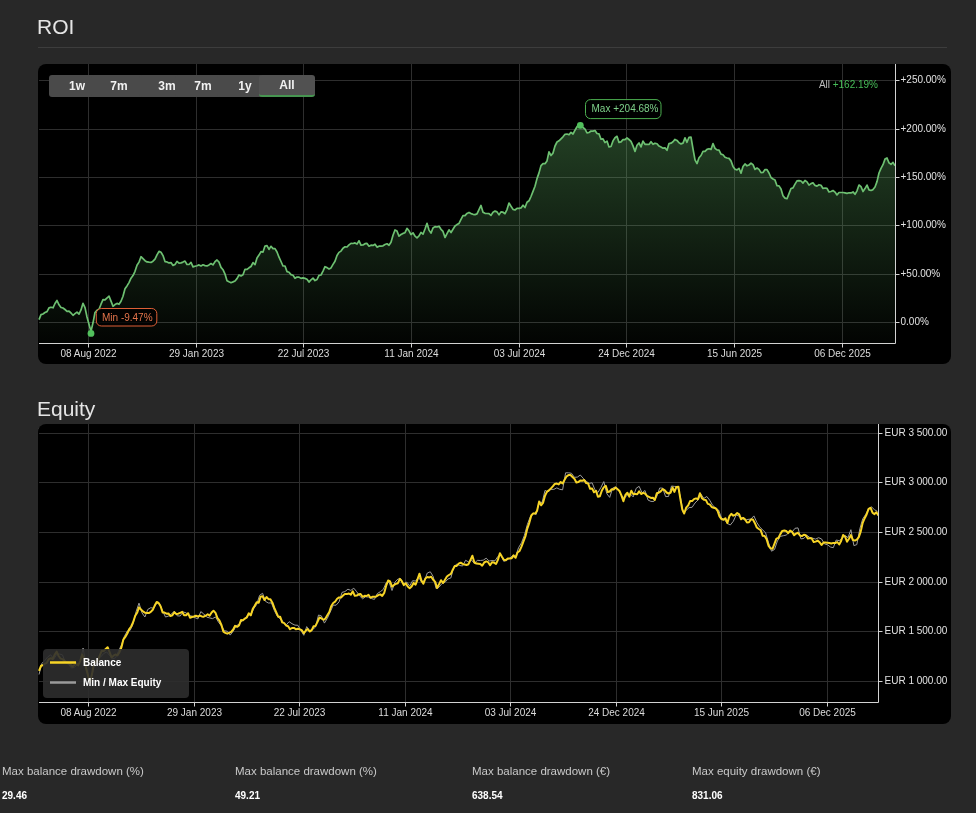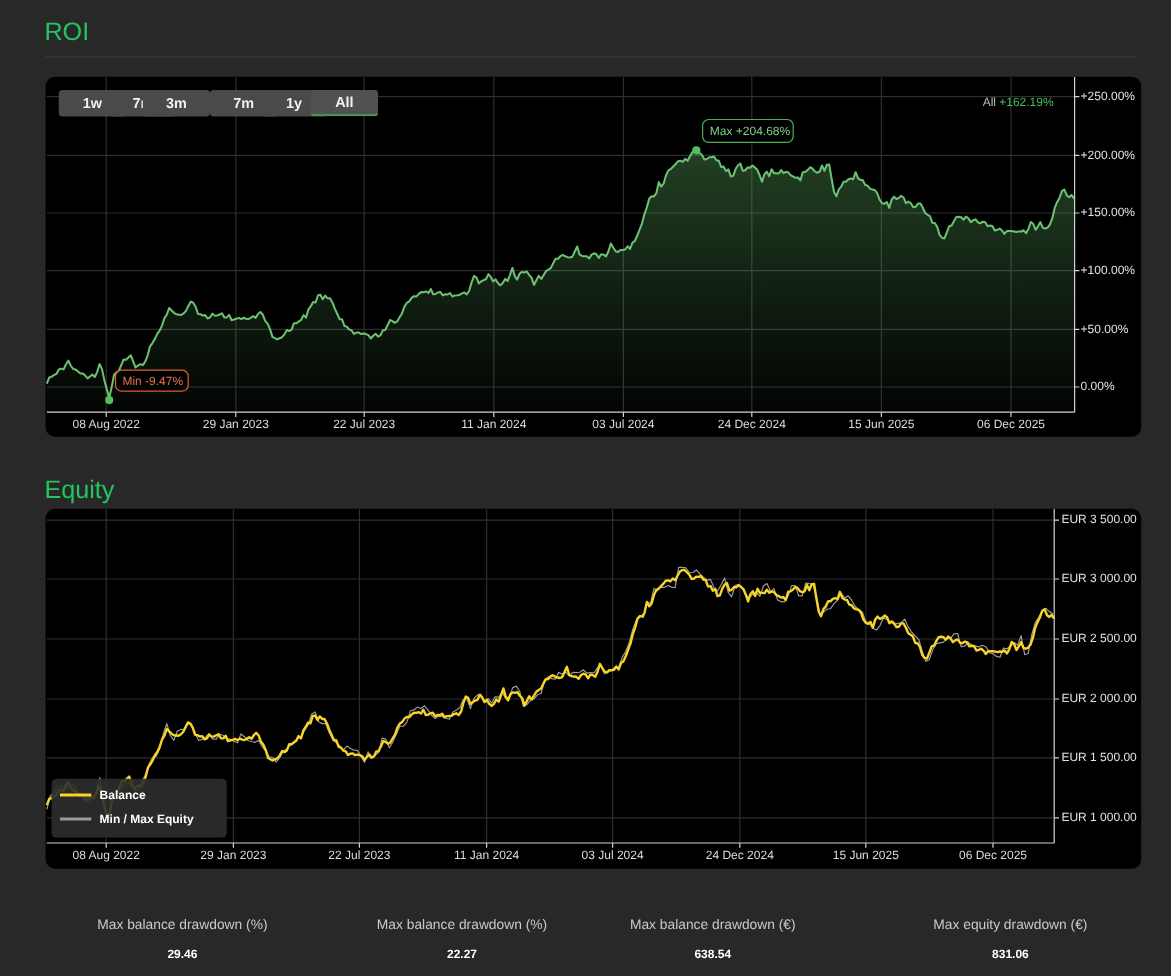--- a/index.html
+++ b/index.html
@@ -1,21 +1,21 @@
 <!DOCTYPE html>
 <html><head><meta charset="utf-8"><style>
 html,body{margin:0;padding:0;background:#282828;}
 body{width:976px;height:813px;position:relative;font-family:"Liberation Sans",sans-serif;overflow:hidden;}
-.title{position:absolute;left:37px;color:#22c55e;font-size:21px;font-weight:400;line-height:1;}
+.title{position:absolute;left:37px;color:#e5e5e5;font-size:21px;font-weight:400;line-height:1;}
 .rule{position:absolute;left:38px;width:909px;height:1px;background:#3d3d3d;}
 .card{position:absolute;left:38px;width:913px;height:300px;background:#000;border-radius:8px;overflow:hidden;}
 .btn{position:absolute;top:75px;width:56px;height:22px;background:#4a4a4a;border-radius:3px;
  color:#f2f2f2;font-size:12px;font-weight:bold;text-align:center;line-height:22px;box-sizing:border-box;}
 .btn.sel{background:#515151;border-bottom:2px solid #479551;line-height:20px;}
-.stat{position:absolute;width:300px;text-align:center;}
+.stat{position:absolute;width:300px;}
 .sl{font-size:11.5px;color:#c9c9c9;}
 .sv{font-size:10px;color:#fff;font-weight:bold;margin-top:13px;}
 </style></head>
 <body>
 <div class="title" style="top:16px">ROI</div>
 <div class="rule" style="top:47px"></div>
 <div class="card" style="top:64px">
 <svg width="913" height="300" style="position:absolute;left:0;top:0">
 <defs>
         <linearGradient id="g1" x1="0" y1="0" x2="0" y2="1">
@@ -74,21 +74,21 @@
 <rect x="547.5" y="35.6" width="75.5" height="19" rx="5" fill="rgba(0,0,0,0.8)" stroke="#4caf50"></rect>
 <text x="553.5" y="45.8" fill="#7ed189" font-size="10" dominant-baseline="middle">Max +204.68%</text>
 <rect x="58.3" y="244.5" width="60.5" height="17.5" rx="5" fill="rgba(0,0,0,0.8)" stroke="#dd5f36"></rect>
 <text x="64" y="253.9" fill="#e4744b" font-size="10" dominant-baseline="middle">Min -9.47%</text>
 <text x="792" y="21.5" fill="#bdbdbd" font-size="10" text-anchor="end" dominant-baseline="middle">All</text>
 <text x="840" y="21.5" fill="#47bd58" font-size="10" text-anchor="end" dominant-baseline="middle">+162.19%</text>
 </svg>
 </div>
 <div class="btn" style="left:49px">1w</div>
 <div class="btn" style="left:91px">7m</div>
-<div class="btn" style="left:119px">3m</div>
+<div class="btn" style="left:139px">3m</div>
 <div class="btn" style="left:175px">7m</div>
 <div class="btn" style="left:217px">1y</div>
 <div class="btn sel" style="left:259px">All</div>
 <div class="title" style="top:398px">Equity</div>
 <div class="rule" style="top:428px"></div>
 <div class="card" style="top:424px">
 <svg width="913" height="300" style="position:absolute;left:0;top:0">
 <line x1="1" y1="9.5" x2="840" y2="9.5" stroke="#2e2e2e" stroke-width="1"></line>
 <line x1="1" y1="58.5" x2="840" y2="58.5" stroke="#2e2e2e" stroke-width="1"></line>
 <line x1="1" y1="108.5" x2="840" y2="108.5" stroke="#2e2e2e" stroke-width="1"></line>
@@ -142,23 +142,23 @@
 <text x="45" y="259" fill="#ffffff" font-size="10" font-weight="bold" dominant-baseline="middle">Min / Max Equity</text>
 </svg>
 </div>
 <div style="position:absolute;top:765px;left:0;width:976px;height:48px">
 <div class="stat" style="left:2px">
       <div class="sl">Max balance drawdown (%)</div>
       <div class="sv">29.46</div>
     </div>
     <div class="stat" style="left:235px">
       <div class="sl">Max balance drawdown (%)</div>
-      <div class="sv">22.27</div>
+      <div class="sv">49.21</div>
     </div>
-    <div class="stat" style="left:444px">
+    <div class="stat" style="left:472px">
       <div class="sl">Max balance drawdown (€)</div>
       <div class="sv">638.54</div>
     </div>
     <div class="stat" style="left:692px">
       <div class="sl">Max equity drawdown (€)</div>
       <div class="sv">831.06</div>
     </div>
 </div>
 
 </body></html>

